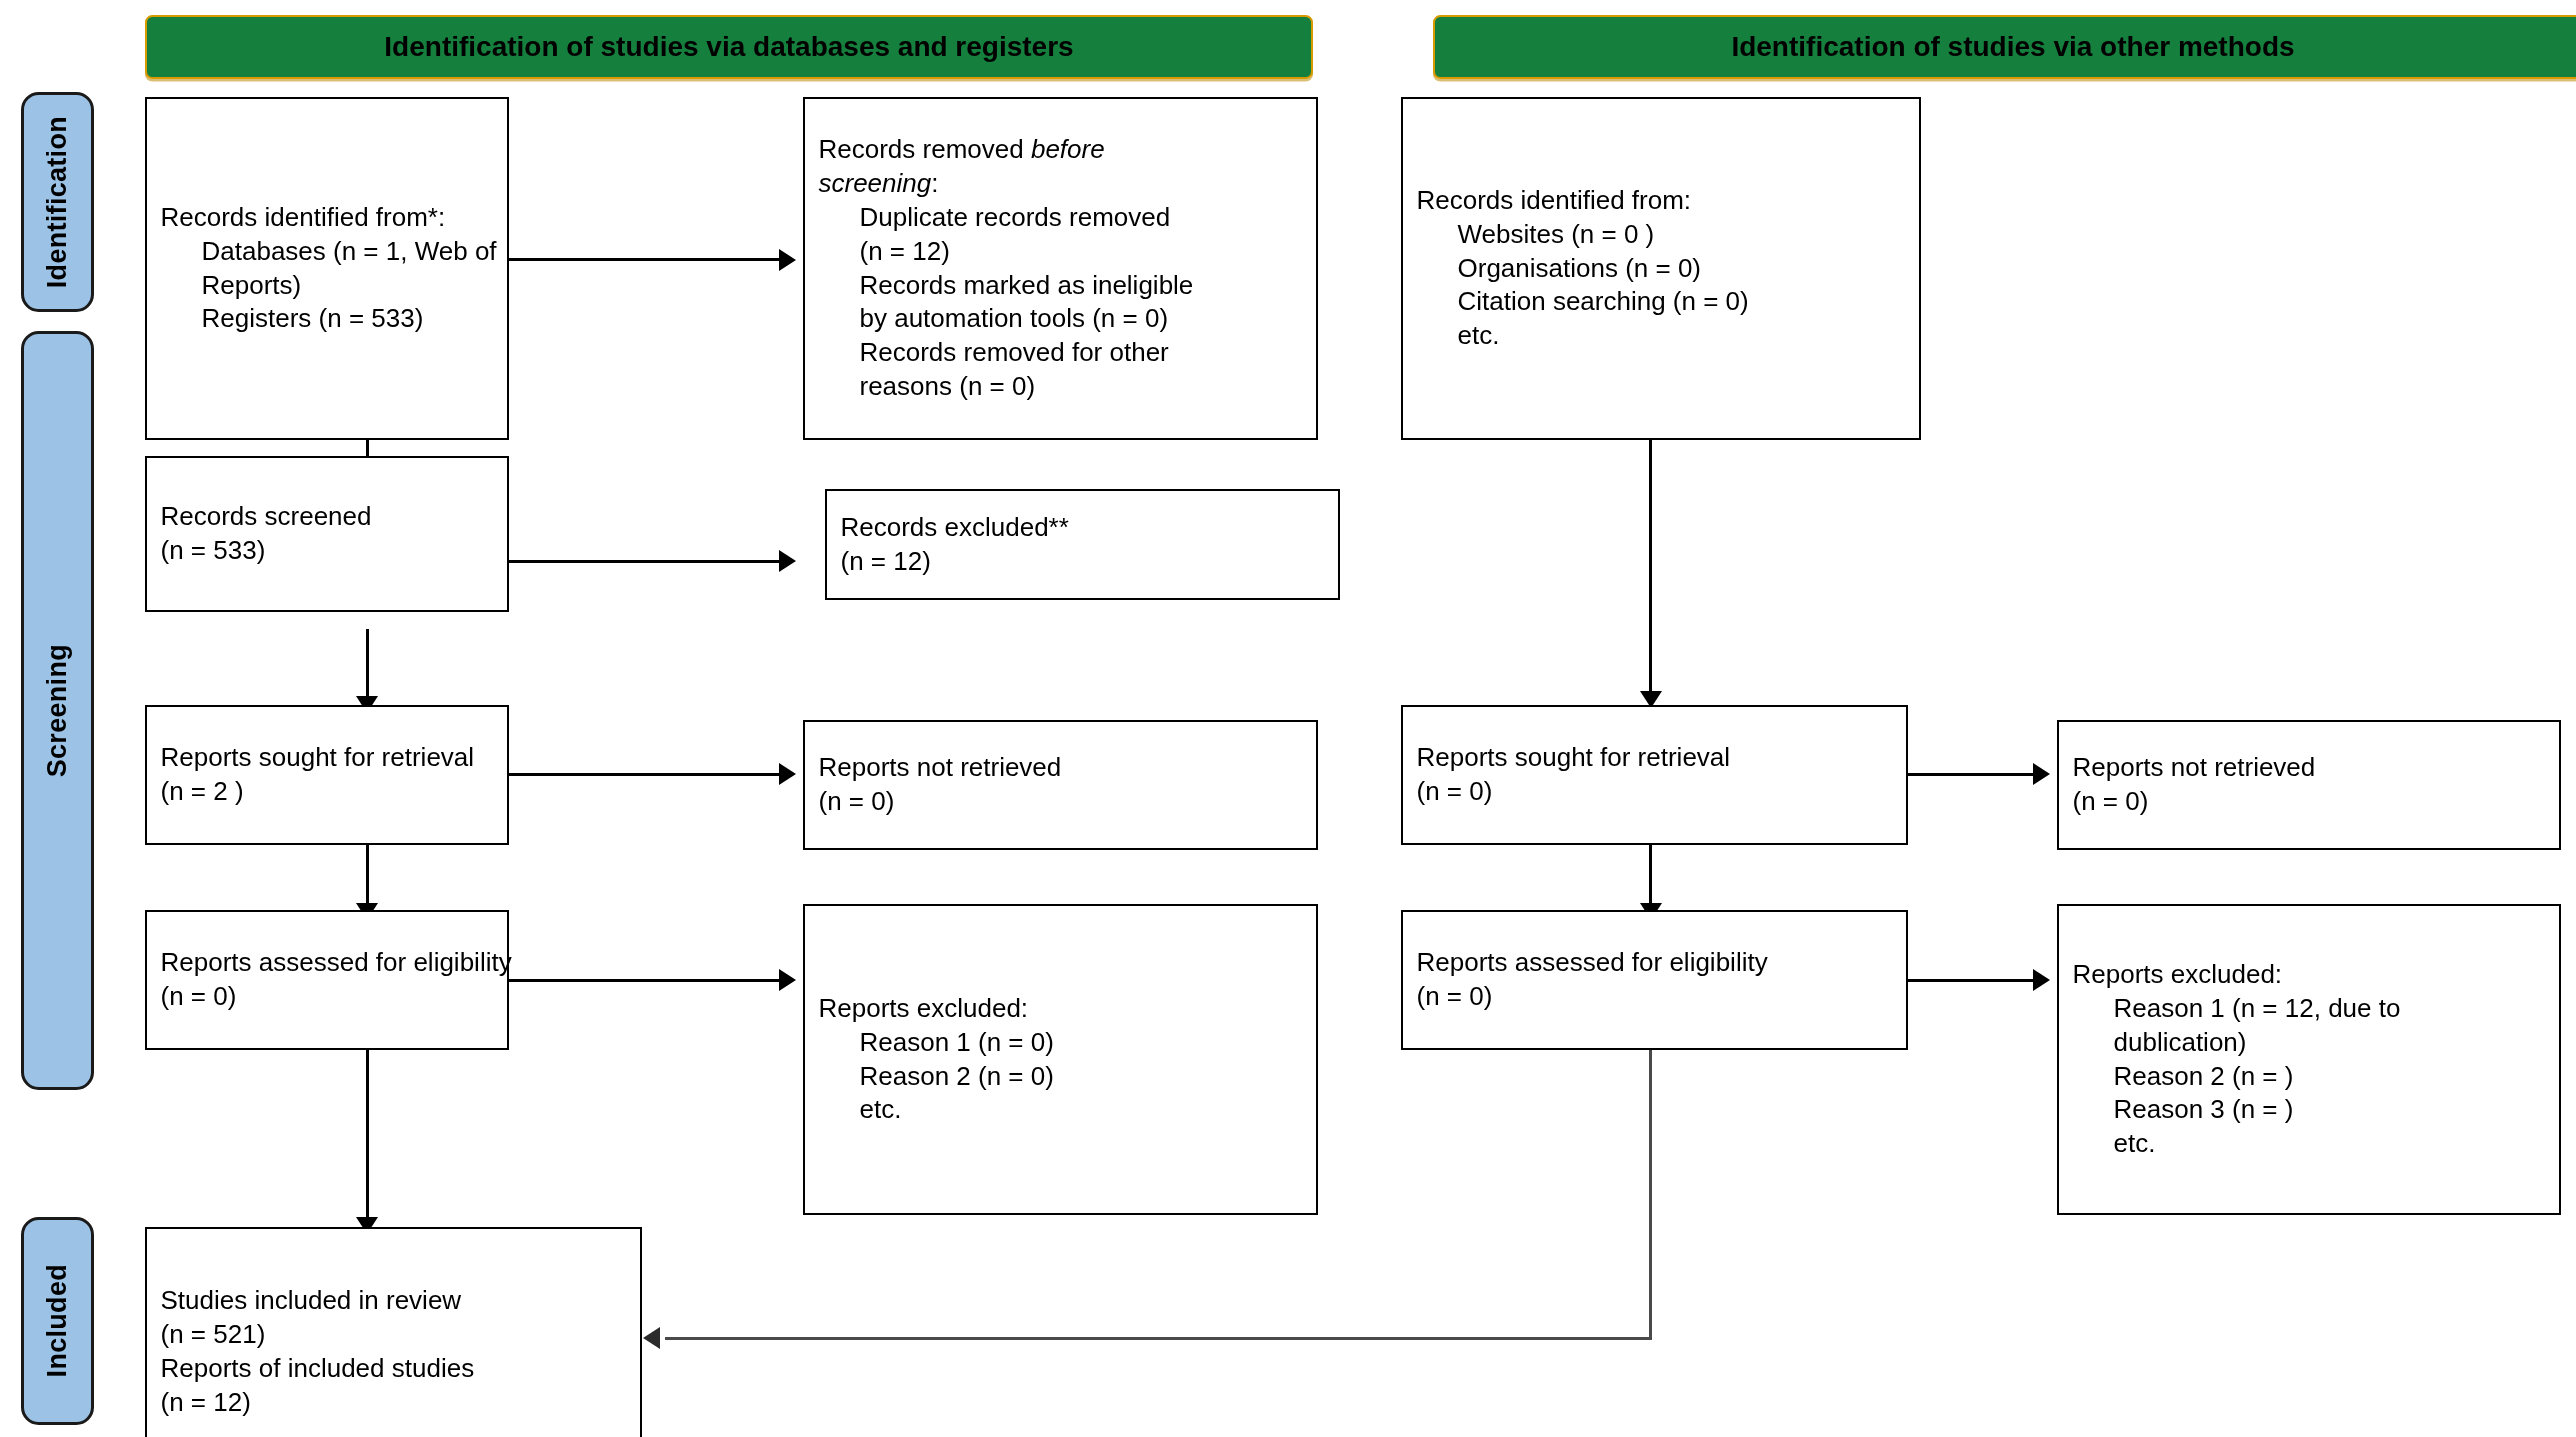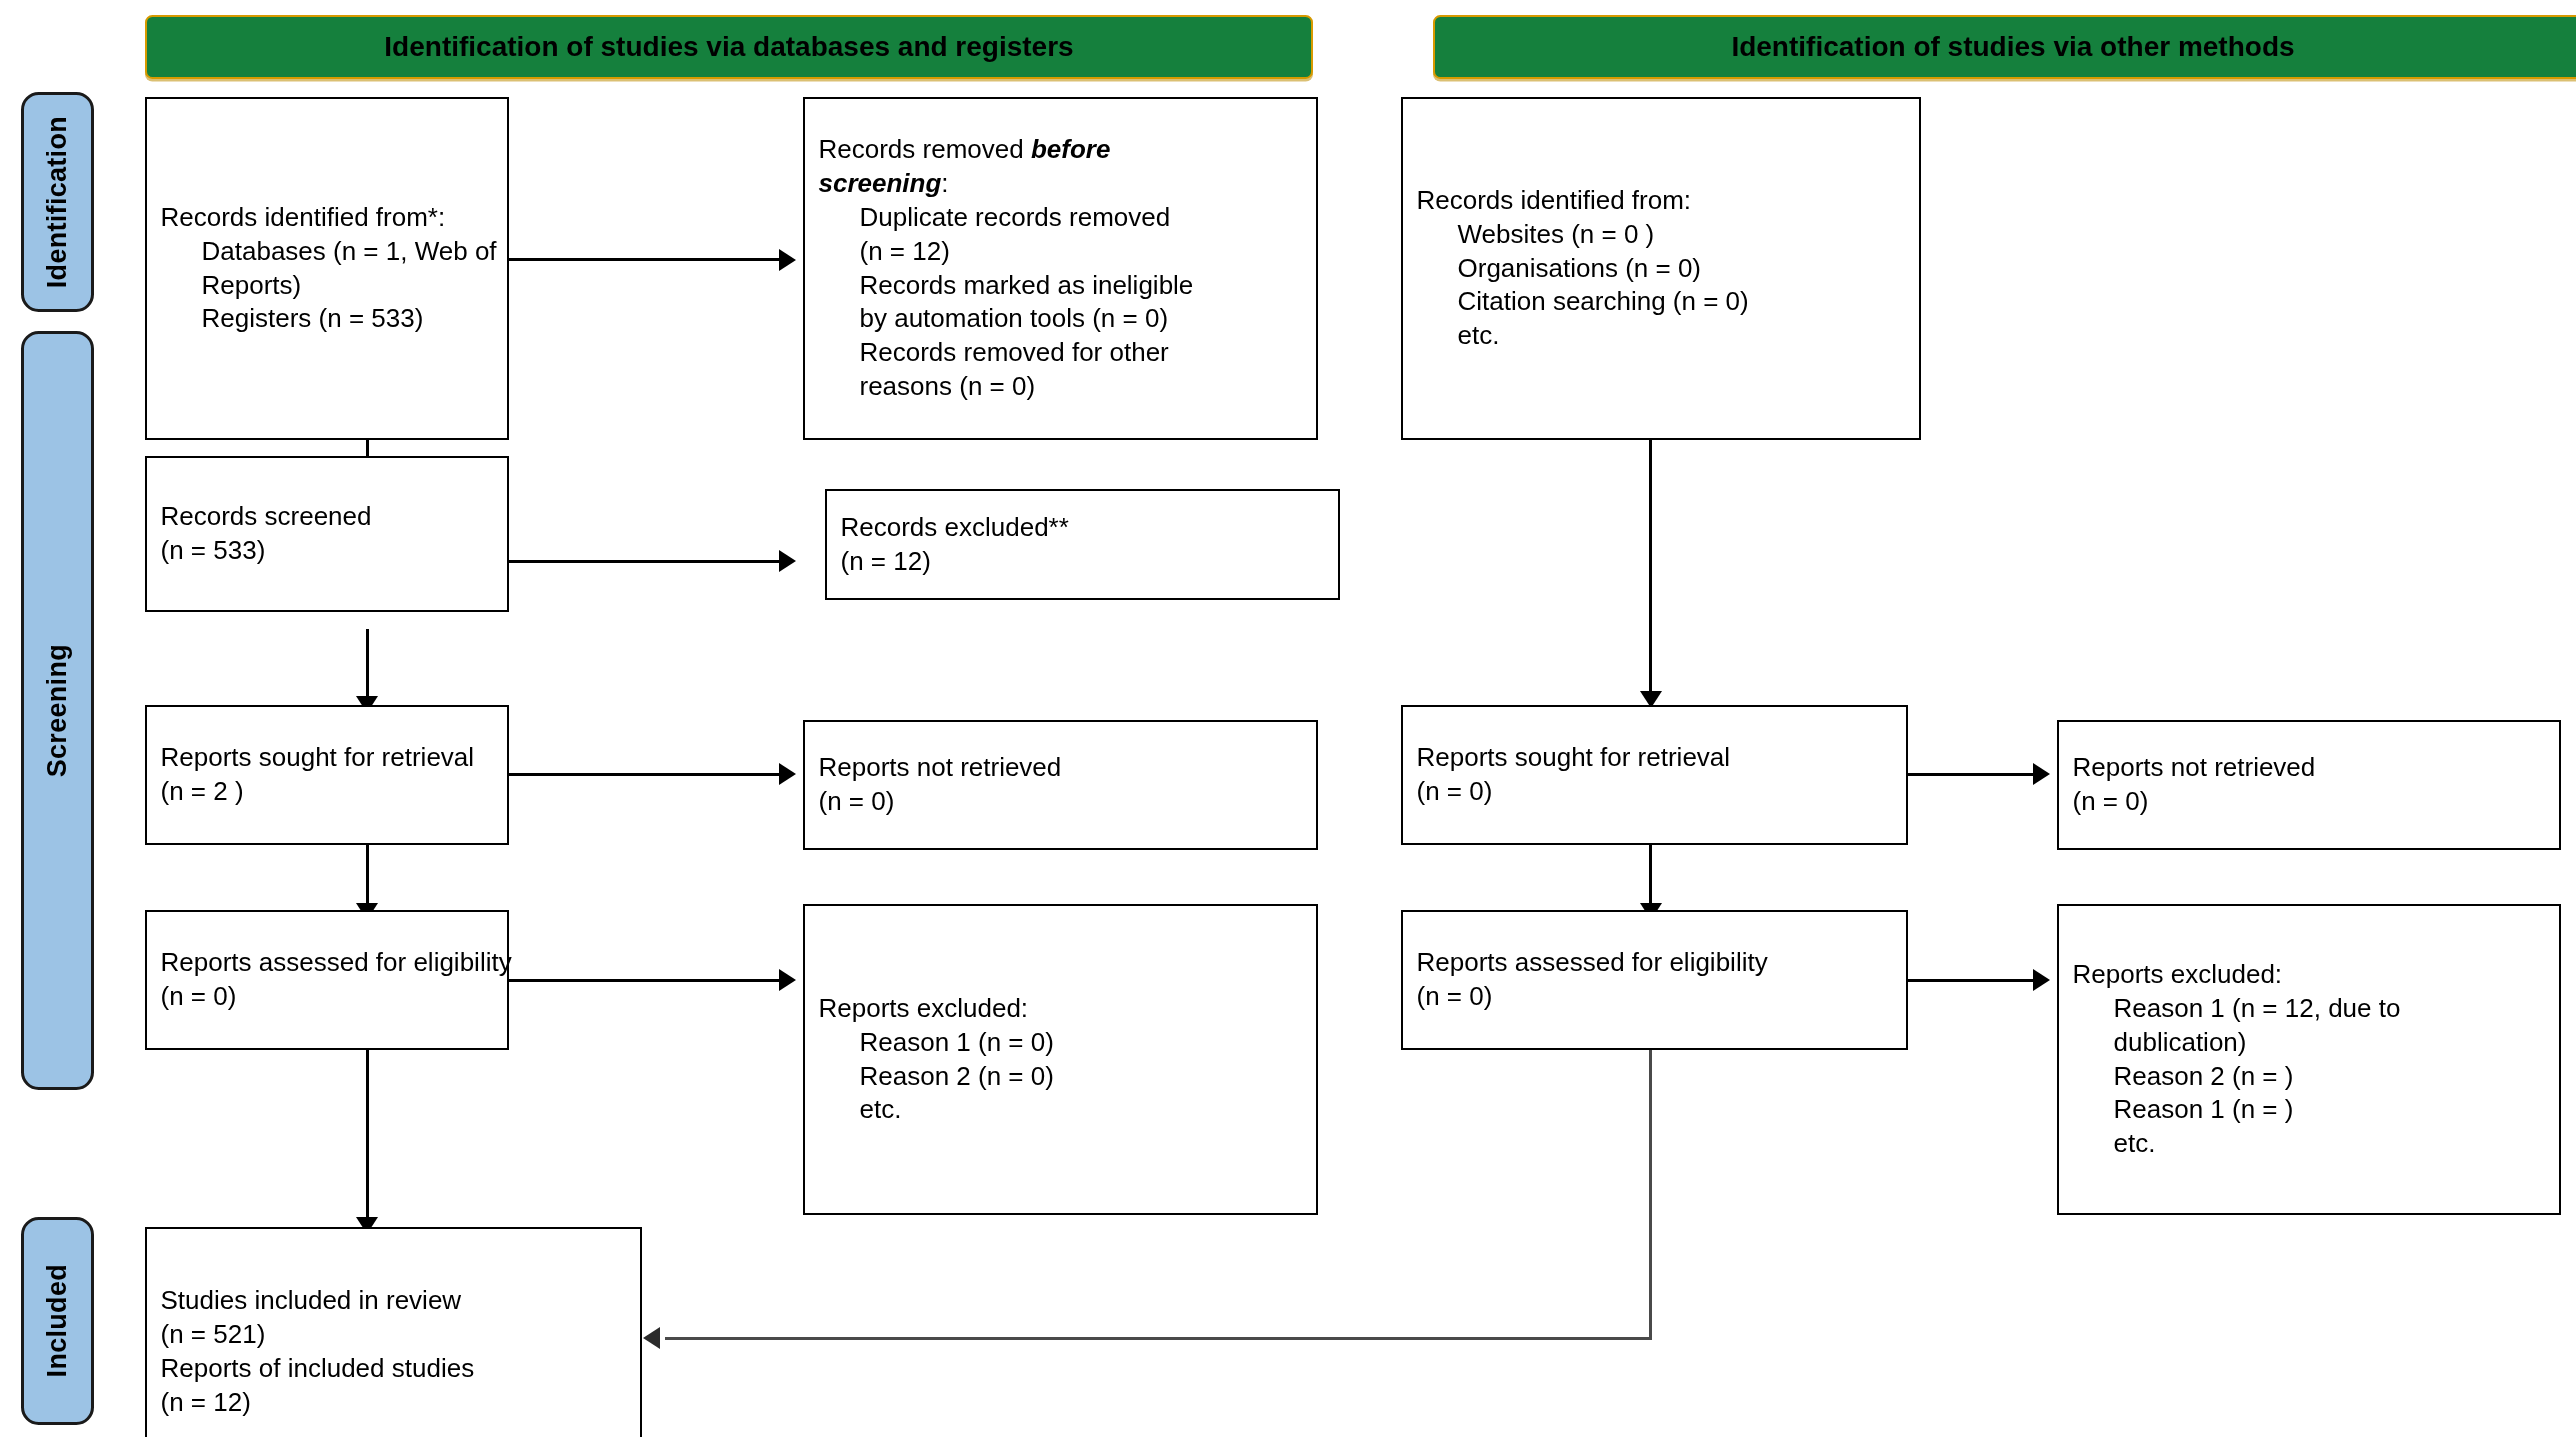--- a/index.html
+++ b/index.html
@@ -69,21 +69,21 @@
     justify-content:center;
     padding:0 13.5px;
   }
   .box .line{
     font-size:26px;
     line-height:1.30;
     white-space:pre;
     color:#000;
   }
   .box .line.indent{ padding-left:41px; }
-  .box .line .ital{ font-style:italic;font-weight:bold; }
+  .box .line .ital{ font-style:italic; }
 
   
   .hline{ position:absolute; background:#000; height:3.1px; }
   .vline{ position:absolute; background:#000; width:3.1px; }
   .vline.thin{ width:2.6px; }
   .arrow-right{
     position:absolute;
     width:0;height:0;
     border-top:11.4px solid transparent;
     border-bottom:11.4px solid transparent;
@@ -243,21 +243,21 @@
   </div>
 
   <div class="hline" style="left:1908px;top:979px;width:125px;"></div>
   <div class="arrow-right" style="left:2033px;top:969px;"></div>
 
   <div class="box" style="left:2057px;top:904px;width:504px;height:311px;">
     <div class="line">Reports excluded:</div>
     <div class="line indent">Reason 1 (n = 12, due to</div>
     <div class="line indent">dublication)</div>
     <div class="line indent">Reason 2 (n = )</div>
-    <div class="line indent">Reason 1 (n = )</div>
+    <div class="line indent">Reason 3 (n = )</div>
     <div class="line indent">etc.</div>
   </div>
 
   <div class="vline thin" style="left:1649px;top:1050px;height:289px;background:#4a4a4a;"></div>
   <div class="hline" style="left:665px;top:1337px;width:987px;background:#4a4a4a;"></div>
   <div class="arrow-left" style="left:643px;top:1327px;border-right-color:#2b2b2b;"></div>
 
 </div>
 
 

